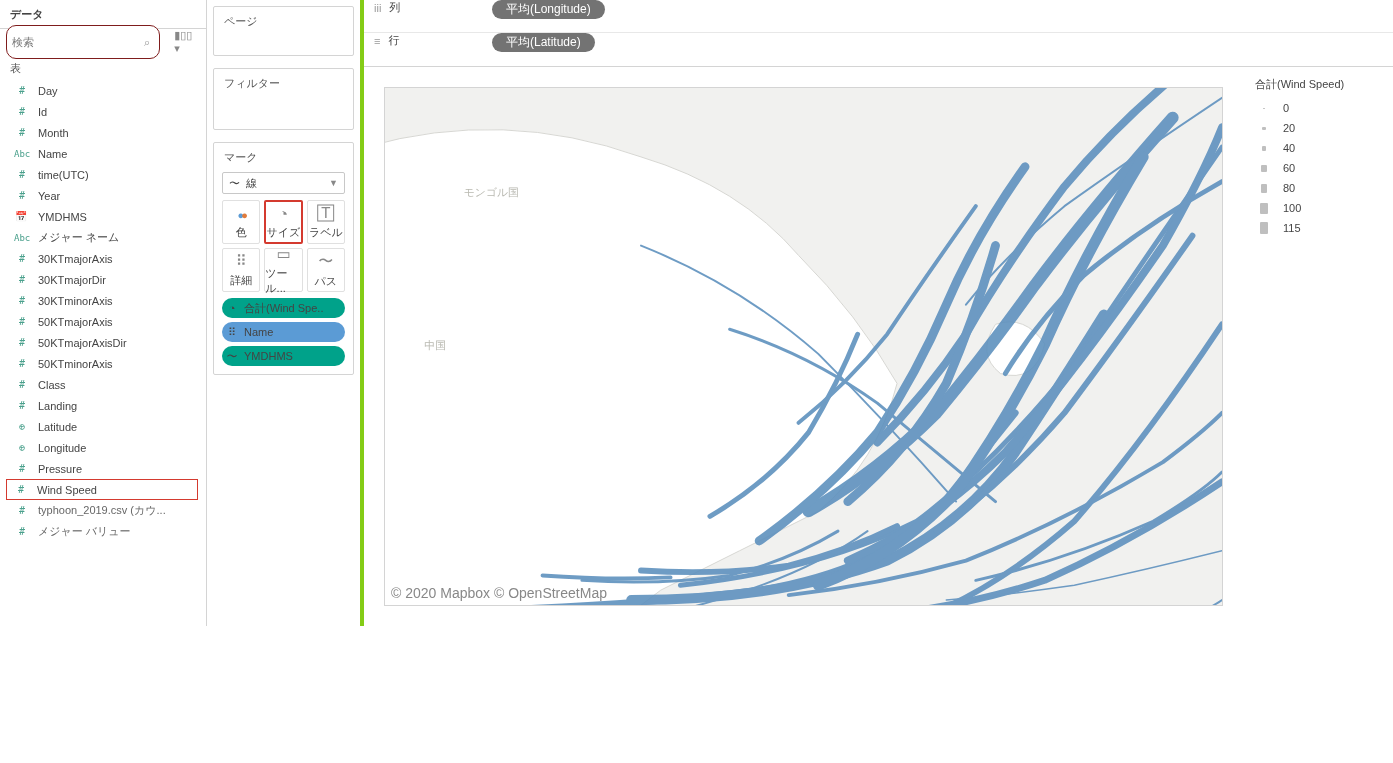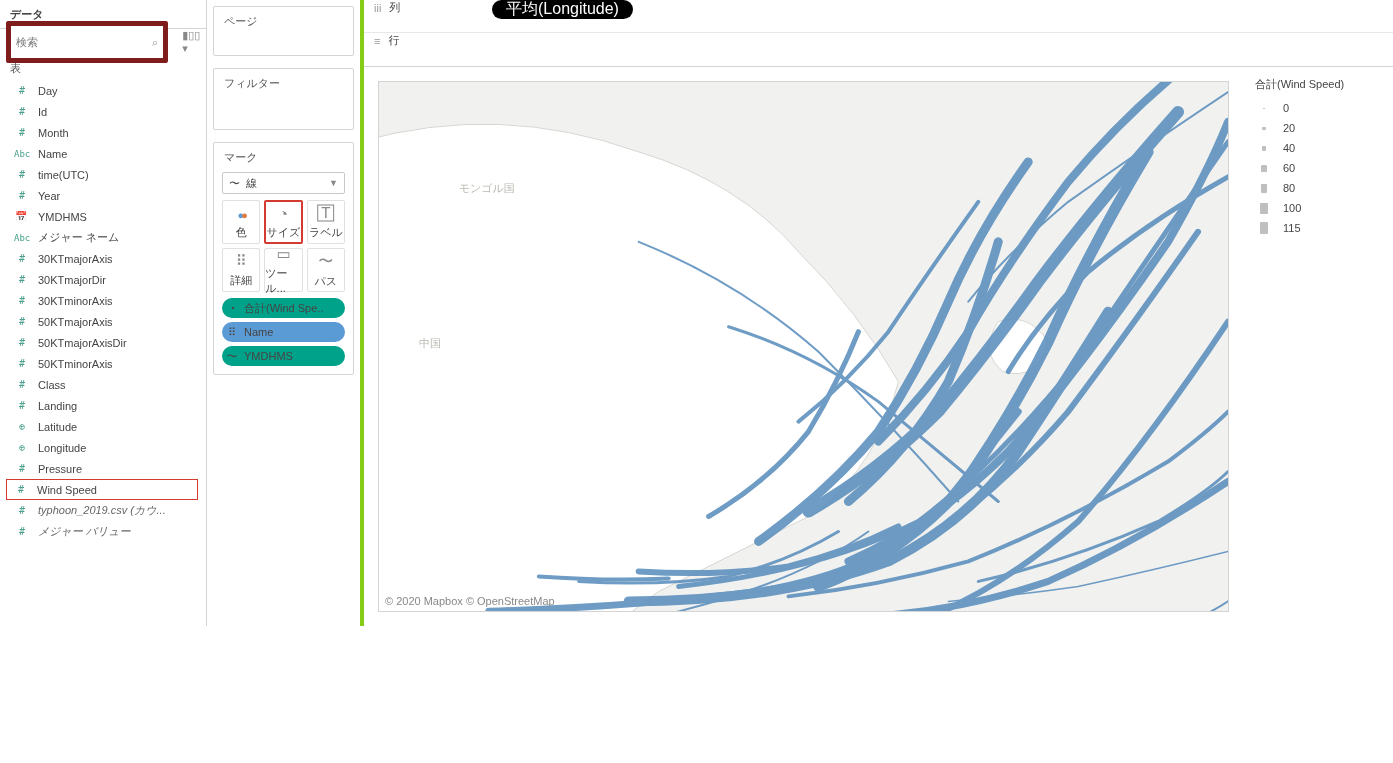--- a/index.html
+++ b/index.html
@@ -7,30 +7,30 @@
 .app{display:flex;height:626px}
 .left-panel{width:207px;border-right:1px solid #d4d4d4;display:flex;flex-direction:column}
 .tabs{display:flex;align-items:center;height:29px;border-bottom:1px solid #d4d4d4}
 .tab{padding:0 10px;line-height:29px}
 .tab.active{font-weight:600}
 .tab-sel{flex:1;display:flex;align-items:center;justify-content:space-between;border-left:1px solid #e0e0e0;padding:0 8px;height:29px;cursor:pointer}
 .updown{font-size:9px;color:#888;letter-spacing:-2px}
 .ds-row{display:flex;align-items:center;height:30px;padding:0 10px;border-bottom:1px solid #e8e8e8;gap:6px}
 .ds-row .cyl{width:14px;height:14px;display:inline-block}
 .search-row{display:flex;align-items:center;height:26px;padding:0 6px;gap:4px}
-.search-row input{flex:1;border:5px solid #7f1d1d;border-radius:2px;height:20px;padding:16px 5px;font-size:11px;color:#888}
+.search-row input{flex:1;border:1px solid #7f1d1d;border-radius:10px;height:20px;padding:16px 5px;font-size:11px;color:#888}
 .search-row .mag{position:relative;left:-20px;color:#999;font-size:11px}
 .vbar{display:flex;gap:3px;color:#888}
 .section-hdr{padding:6px 10px 4px;color:#555}
 .fields{overflow:auto}
 .field{display:flex;align-items:center;height:21px;padding-left:14px;gap:8px}
 .ficon{width:16px;text-align:center;font-family:monospace;font-size:10px}
 .teal{color:#4aa08c}
 .fname{white-space:nowrap;overflow:hidden;text-overflow:ellipsis}
-.italic{font-style:italic;color:#666}
+.italic{color:#666}
 .field.boxed{border:1.5px solid #d43a2f;margin:0 8px 0 6px;padding-left:6px}
 
 .mid-panel{width:157px;border-right:4px solid #84cc16;display:flex;flex-direction:column;padding-top:0}
 .card{border:1px solid #d4d4d4;border-radius:2px;margin:6px;background:#fff}
 .card-hdr{padding:7px 10px;color:#555}
 .card.pages{height:50px}
 .card.filters{height:62px}
 .card.marks .mtype{margin:0 8px;border:1px solid #c8c8c8;border-radius:2px;height:22px;display:flex;align-items:center;padding:0 6px;gap:6px;cursor:pointer}
 .mtype .chev{margin-left:auto;color:#888;font-size:9px}
 .mgrid{display:grid;grid-template-columns:repeat(3,1fr);gap:4px;padding:6px 8px}
@@ -42,26 +42,26 @@
 .pill .pi{width:16px;height:16px;display:flex;align-items:center;justify-content:center;font-size:11px}
 .pill.green{background:#00a28a}
 .pill.blue{background:#5b9bd5}
 
 .right-area{flex:1;display:flex;flex-direction:column}
 .shelves{border-bottom:1px solid #d4d4d4}
 .shelf{display:flex;align-items:flex-start;height:33px;border-bottom:1px solid #e8e8e8}
 .shelf:last-child{border-bottom:none}
 .shelf-label{width:120px;display:flex;align-items:center;gap:8px;padding:0 10px;color:#555}
 .shelf-body{flex:1;padding:0 8px}
-.bigpill{display:inline-flex;align-items:center;background:#000000;color:#fff;border-radius:10px;height:19px;padding:0 14px;font-size:16px}
+.bigpill{display:inline-flex;align-items:center;background:#737373;color:#fff;border-radius:10px;height:19px;padding:0 14px;font-size:12px}
 
 .viz-row{flex:1;display:flex;min-height:0}
-.viz{flex:1;margin:14px;border:1px solid #d4d4d4;position:relative;background:#f1f1ef;overflow:hidden}
+.viz{flex:1;margin:20px;border:1px solid #d4d4d4;position:relative;background:#f1f1ef;overflow:hidden}
 .viz svg{position:absolute;inset:0}
-.attrib{position:absolute;left:6px;bottom:4px;font-size:11px;color:#888}
+.attrib{position:absolute;left:6px;bottom:4px;font-size:14px;color:#888}
 .legend{width:150px;padding:10px 12px}
 .legend-title{margin-bottom:6px}
 .lg-row{display:flex;align-items:center;gap:10px;height:20px}
 .lg-bar{width:4px;background:#bfbfbf;border-radius:1px}
 </style>
 </head>
 <body>
 
 <div class="app">
 
@@ -232,20 +232,23 @@
           <span>列</span>
         </div>
         <div class="shelf-body">
           <span class="bigpill">平均(Longitude)</span>
         </div>
       </div>
       <div class="shelf">
         <div class="shelf-label">
           <span style="color:#999">≡</span>
           <span>行</span>
+        </div>
+        <div class="shelf-body">
+          <span class="bigpill">平均(Latitude)</span>
         </div>
       </div>
     </div>
     <div class="viz-row">
       <div class="viz">
         <svg viewBox="0 0 850 680" preserveAspectRatio="none">
 
           <g fill="#ffffff" stroke="#d6d6d2" stroke-width="1">
             <path d="M-20 60 Q120 20 260 70 Q360 100 420 170 Q480 230 520 300 Q500 380 440 430 Q360 470 280 510 Q210 560 160 620 Q90 650 30 640 L-20 660 Z"></path>
             <path d="M550 560 q60 -30 110 10 q30 40 -10 70 q-70 30 -110 -10 q-20 -40 10 -70z"></path>

